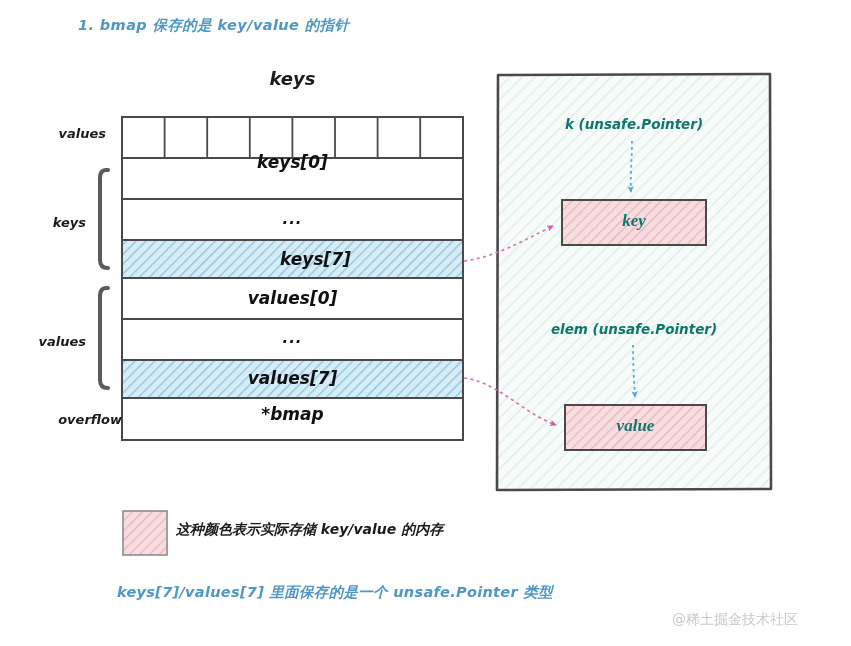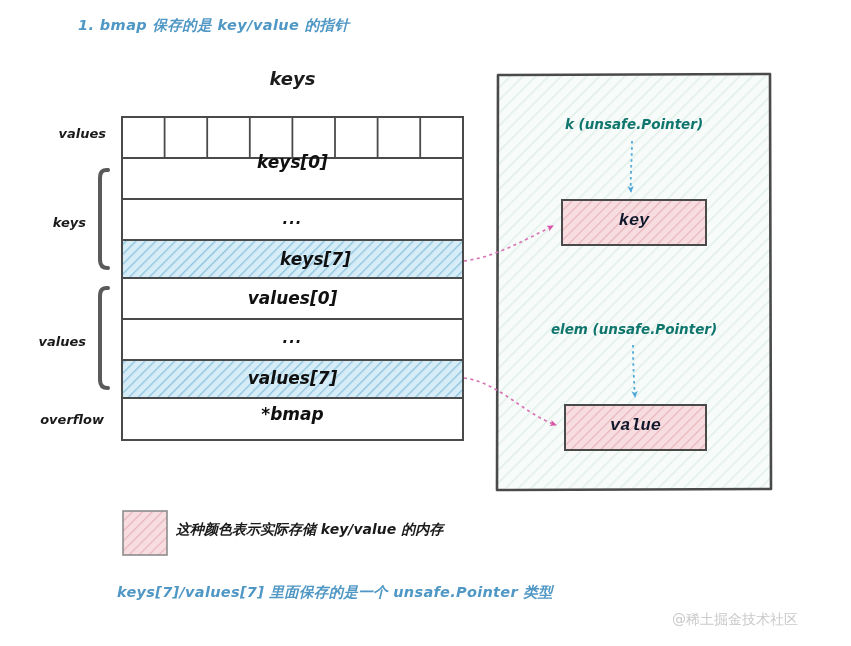--- a/index.html
+++ b/index.html
@@ -52,21 +52,21 @@
     font-size: 13px;
     font-style: italic;
     font-weight: 700;
     font-family: "DejaVu Sans", sans-serif;
     white-space: nowrap;
     text-align: right;
   }
   #lbl-tophash { left: 18px; top: 126px; width: 88px; }
   #lbl-keys    { left: 18px; top: 215px; width: 68px; }
   #lbl-values  { left: 10px; top: 334px; width: 76px; }
-  #lbl-overflow{ left: 4px;  top: 412px; width: 100px; }
+  #lbl-overflow{ left: 22px;  top: 412px; width: 100px; }
 
   
   .row-text {
     color: #101010;
     font-size: 17px;
     font-style: italic;
     font-weight: 700;
     font-family: "DejaVu Sans", sans-serif;
     text-align: center;
     width: 341px;
@@ -89,25 +89,25 @@
     font-family: "DejaVu Sans", sans-serif;
     text-align: center;
     width: 274px;
     left: 497px;
     white-space: nowrap;
   }
   #lbl-k    { top: 116px; }
   #lbl-elem { top: 321px; }
 
   .box-text {
-    color: #0f172a;
+    color: #0f766e;
     font-size: 17px;
     font-style: italic;
     font-weight: 700;
-    font-family: Liberation Mono, monospace;
+    font-family: Liberation Serif, serif;
     text-align: center;
   }
   #txt-key   { left: 562px; top: 211px; width: 144px; }
   #txt-value { left: 565px; top: 416px; width: 141px; }
 
   
   #legend-text {
     left: 176px; top: 521px;
     color: #1a1a1a;
     font-size: 14px;

